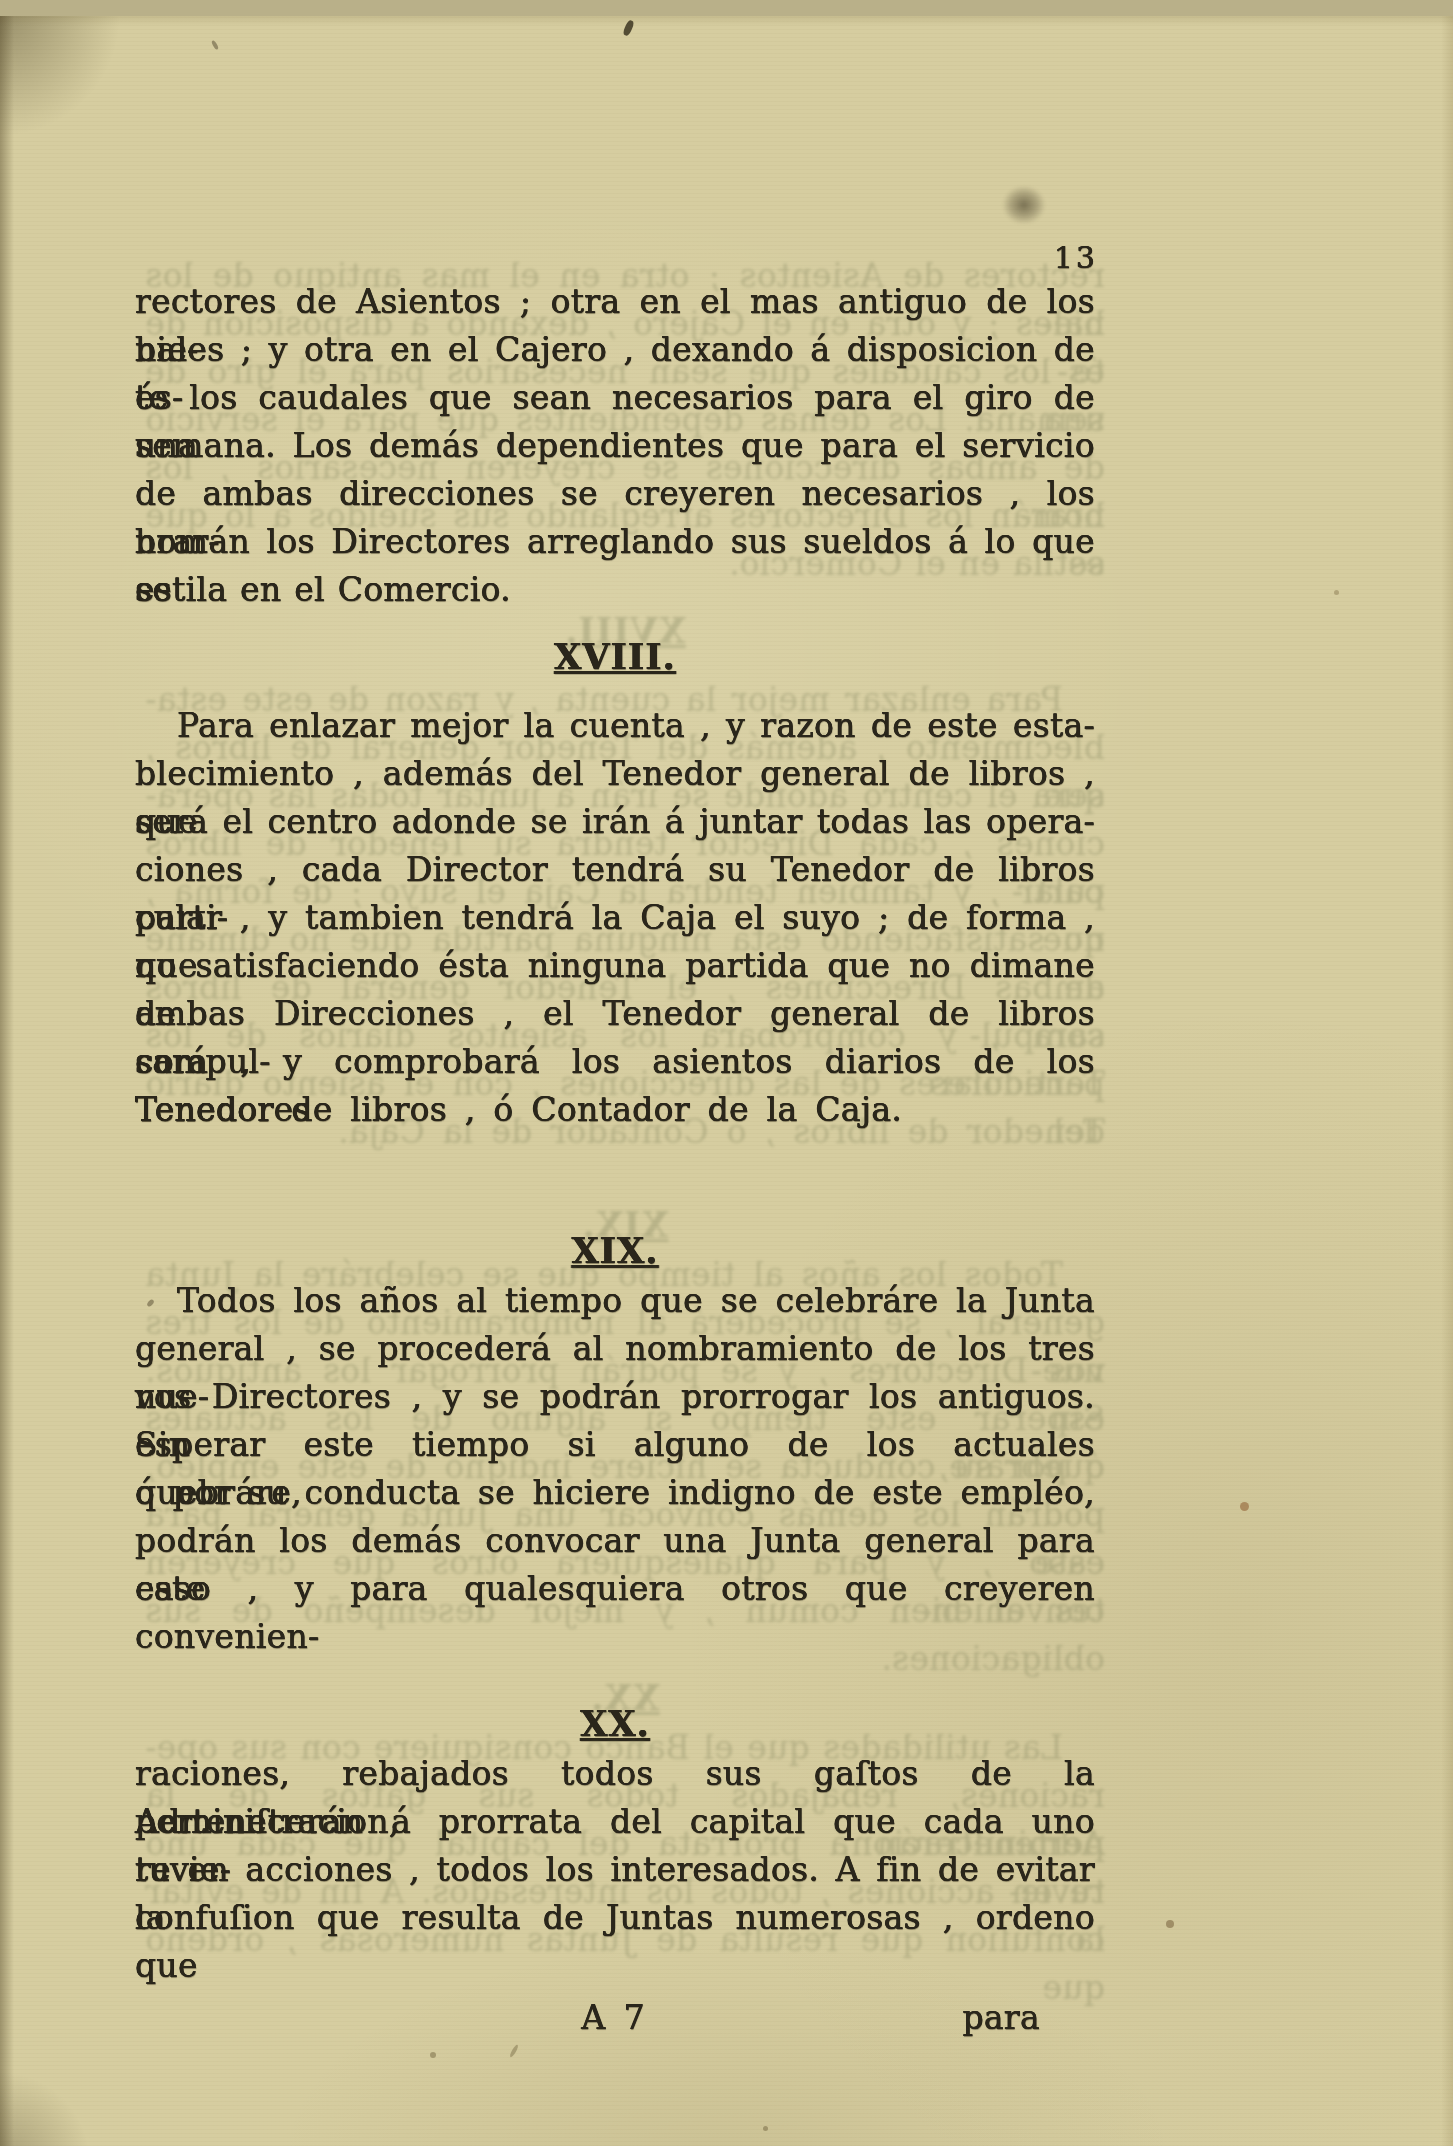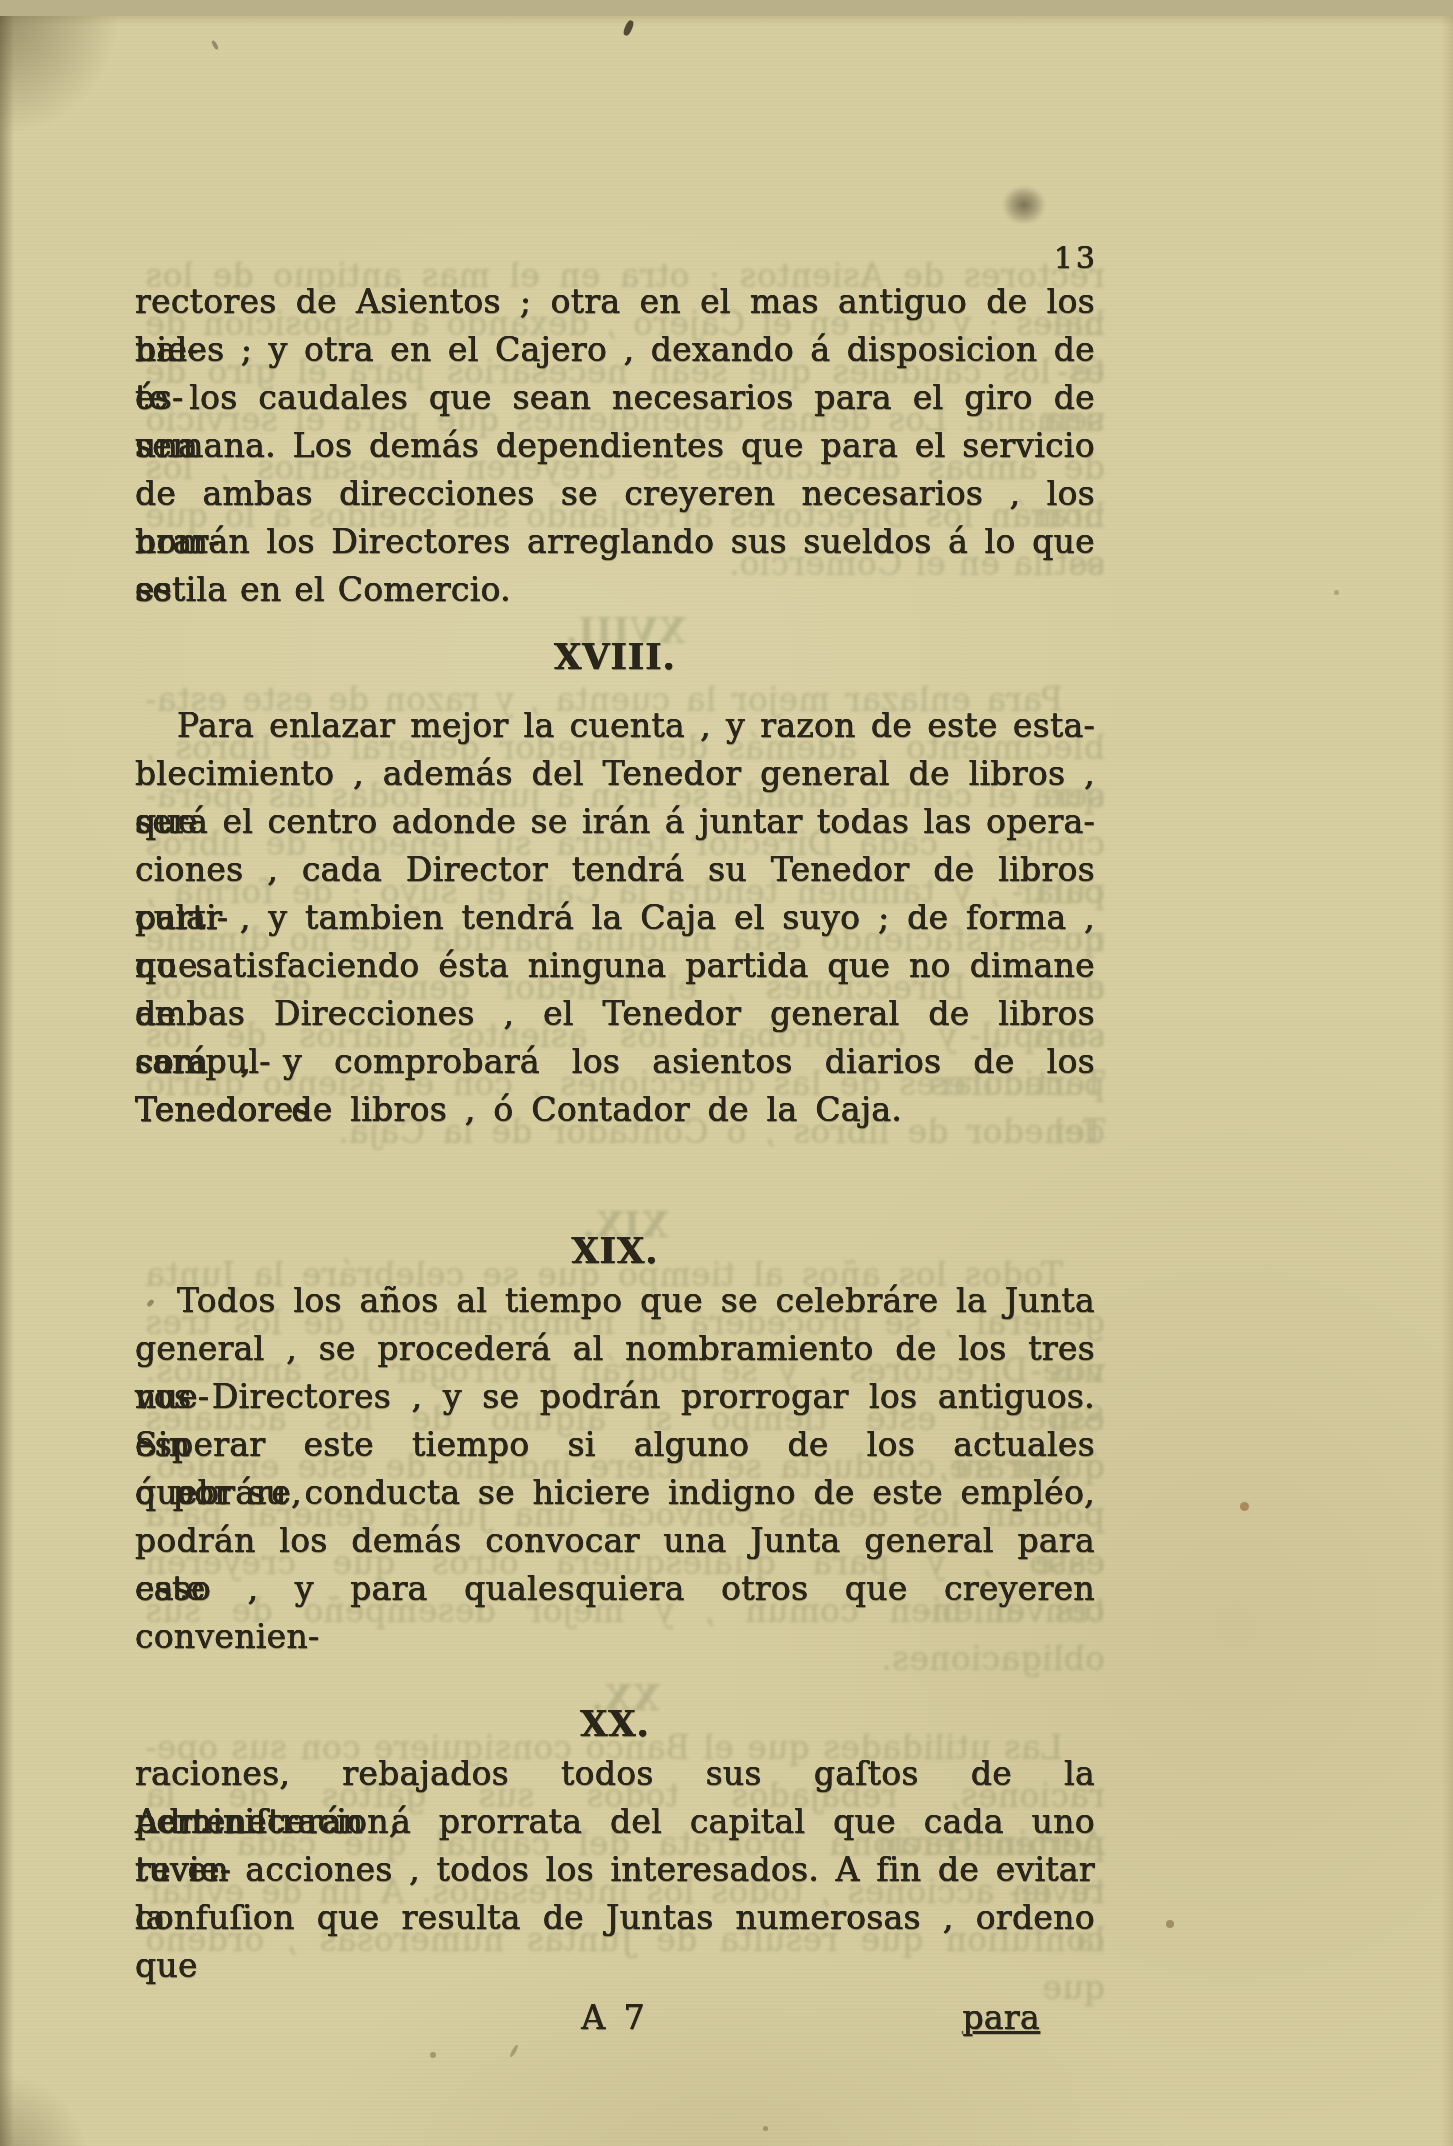--- a/index.html
+++ b/index.html
@@ -31,25 +31,25 @@
 
   .textline, .heading, .pagenum, .sigrow {
     font-size:33px; line-height:48px; letter-spacing:0.3px;
     text-shadow:0.35px 0 0 currentColor, -0.35px 0 0 currentColor, 0.4px 0.5px 0.7px rgba(40,34,18,0.45);
   }
   .para { position:absolute; left:135px; width:960px; }
   .textline { text-align:justify; text-align-last:justify; height:48px; word-spacing:2px; }
   .textline.short { text-align-last:left; }
   .textline.wide  { text-align-last:left; word-spacing:7px; }
   .textline.indent { text-indent:42px; }
-  .heading { position:absolute; left:135px; width:960px; text-align:center; letter-spacing:1px; font-size:35px; }
+  .heading { position:absolute; left:135px; width:960px; text-align:center; letter-spacing:1px; font-size:35px;text-decoration:underline; }
   .pagenum { position:absolute; left:1028px; top:218px; width:70px; text-align:right; font-size:30px; letter-spacing:3px; }
   .sigrow { position:absolute; left:135px; top:1978px; width:960px; }
   .sig { position:absolute; left:0; width:100%; text-align:center; letter-spacing:4px; }
-  .catch { position:absolute; right:55px;text-decoration:underline; }
+  .catch { position:absolute; right:55px; }
 
   
   .ghost, .ghost * {
     color:#767a54 !important; text-shadow:none !important;
   }
   .ghost {
     opacity:0.30; filter:blur(1.4px);
     transform:translate(10px,-26px) scaleX(-1);
     pointer-events:none;
   }

